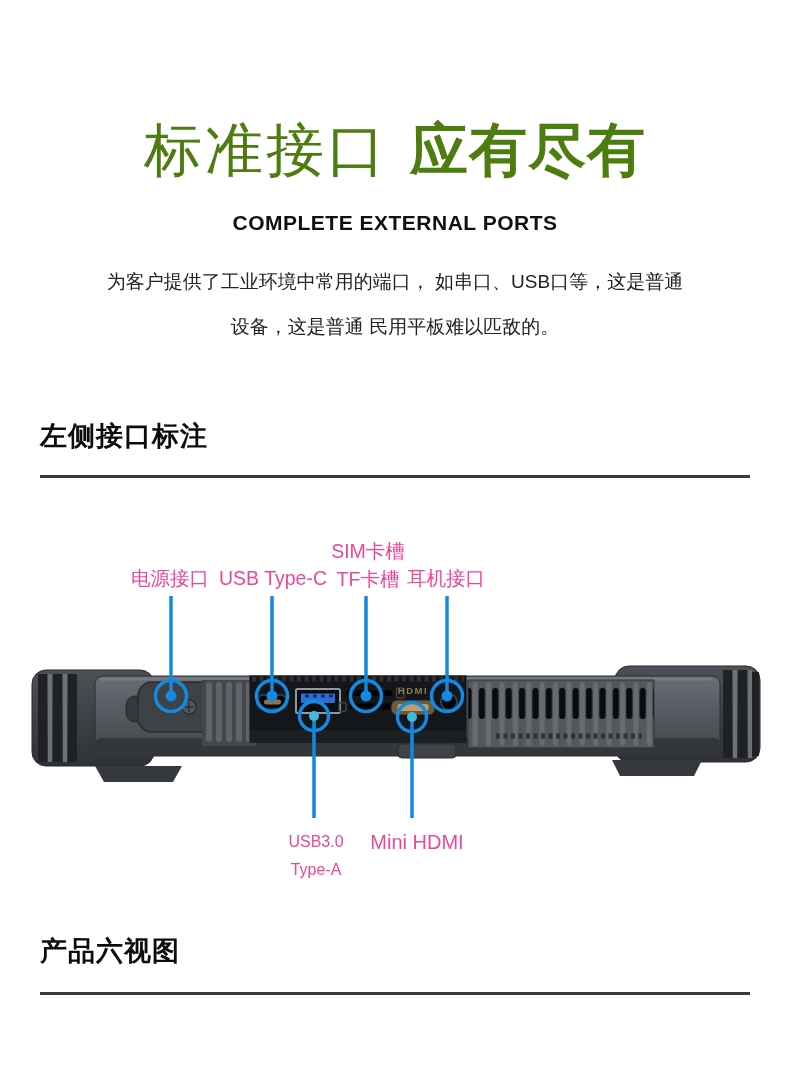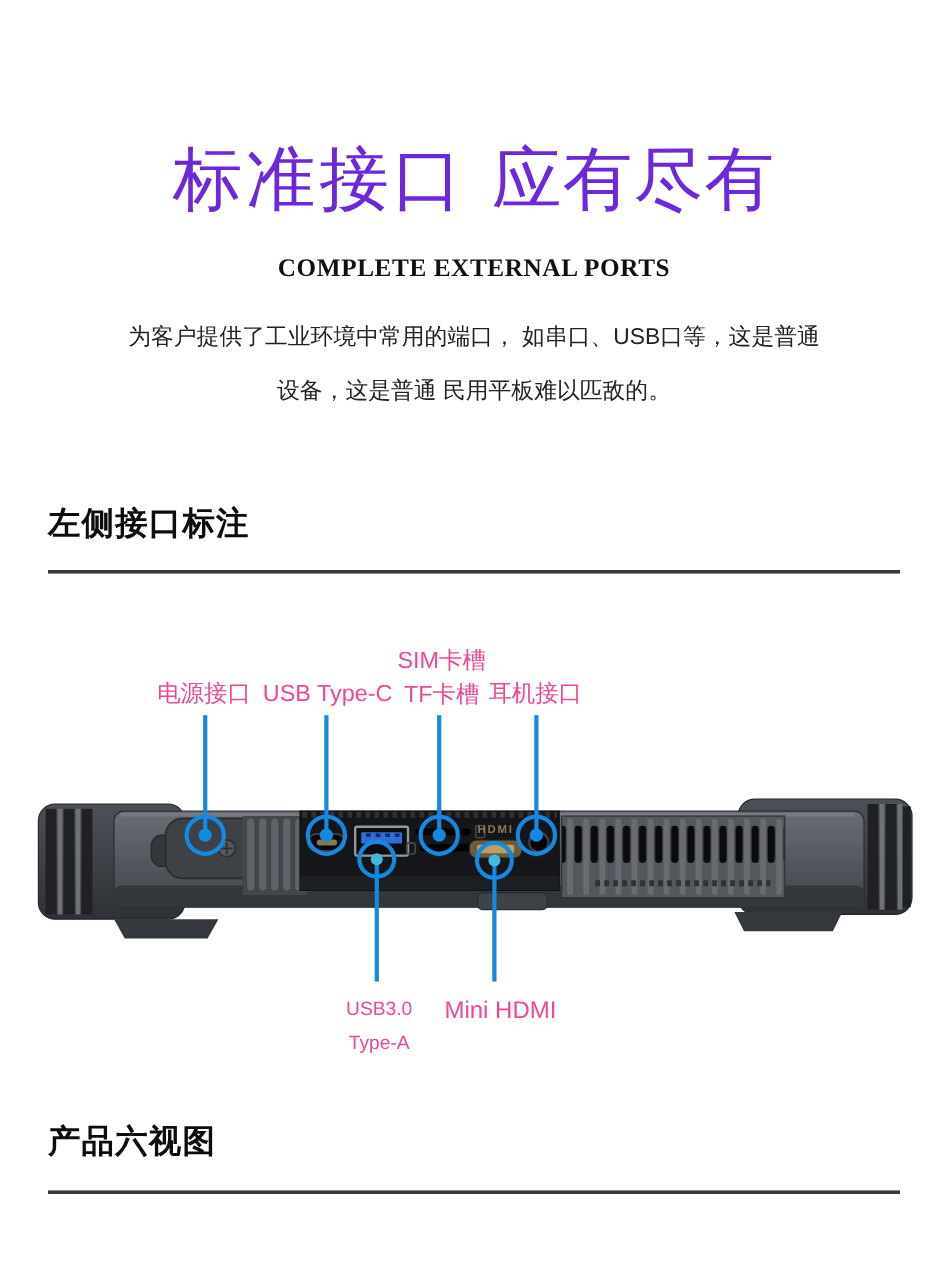--- a/index.html
+++ b/index.html
@@ -6,28 +6,28 @@
   .page {
     position:relative; width:790px; height:1071px; margin:0 auto;
     background:#ffffff; overflow:hidden;
     font-family:"Liberation Sans","DejaVu Sans",sans-serif;
     color:#111;
   }
   
   .hero-title {
     position:absolute; top:114px; left:0; width:790px;
     display:flex; justify-content:center; align-items:baseline; gap:22px;
-    font-size:58px; color:#6d28d9; line-height:1.25; white-space:nowrap;
+    font-size:58px; color:#4d7c0f; line-height:1.25; white-space:nowrap;
   }
   .hero-title .light { font-weight:500; letter-spacing:3px; }
-  .hero-title .heavy { font-weight:400; letter-spacing:1px; }
+  .hero-title .heavy { font-weight:700; letter-spacing:1px; }
   .hero-subtitle {
     position:absolute; top:211px; left:0; width:790px;
     text-align:center; font-size:21px; font-weight:700;
-    letter-spacing:0.5px; color:#101010;font-family:Liberation Serif, serif;
+    letter-spacing:0.5px; color:#101010;
   }
   .hero-desc {
     position:absolute; top:259px; left:0; width:790px;
     text-align:center; font-size:19px; line-height:45px; color:#222;
   }
   
   .section-title {
     position:absolute; left:40px; font-size:27px; font-weight:700;
     color:#0c0c0c; line-height:32px; letter-spacing:1px;
   }

